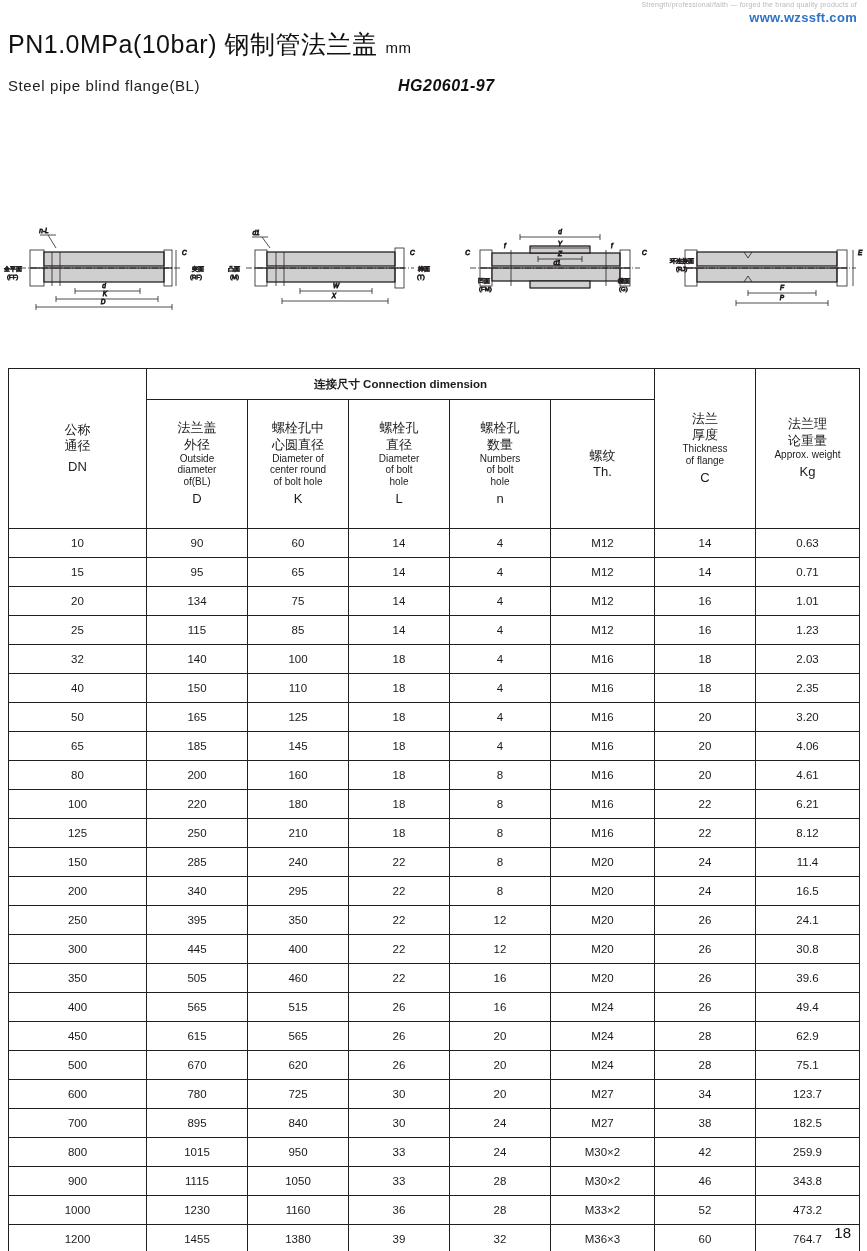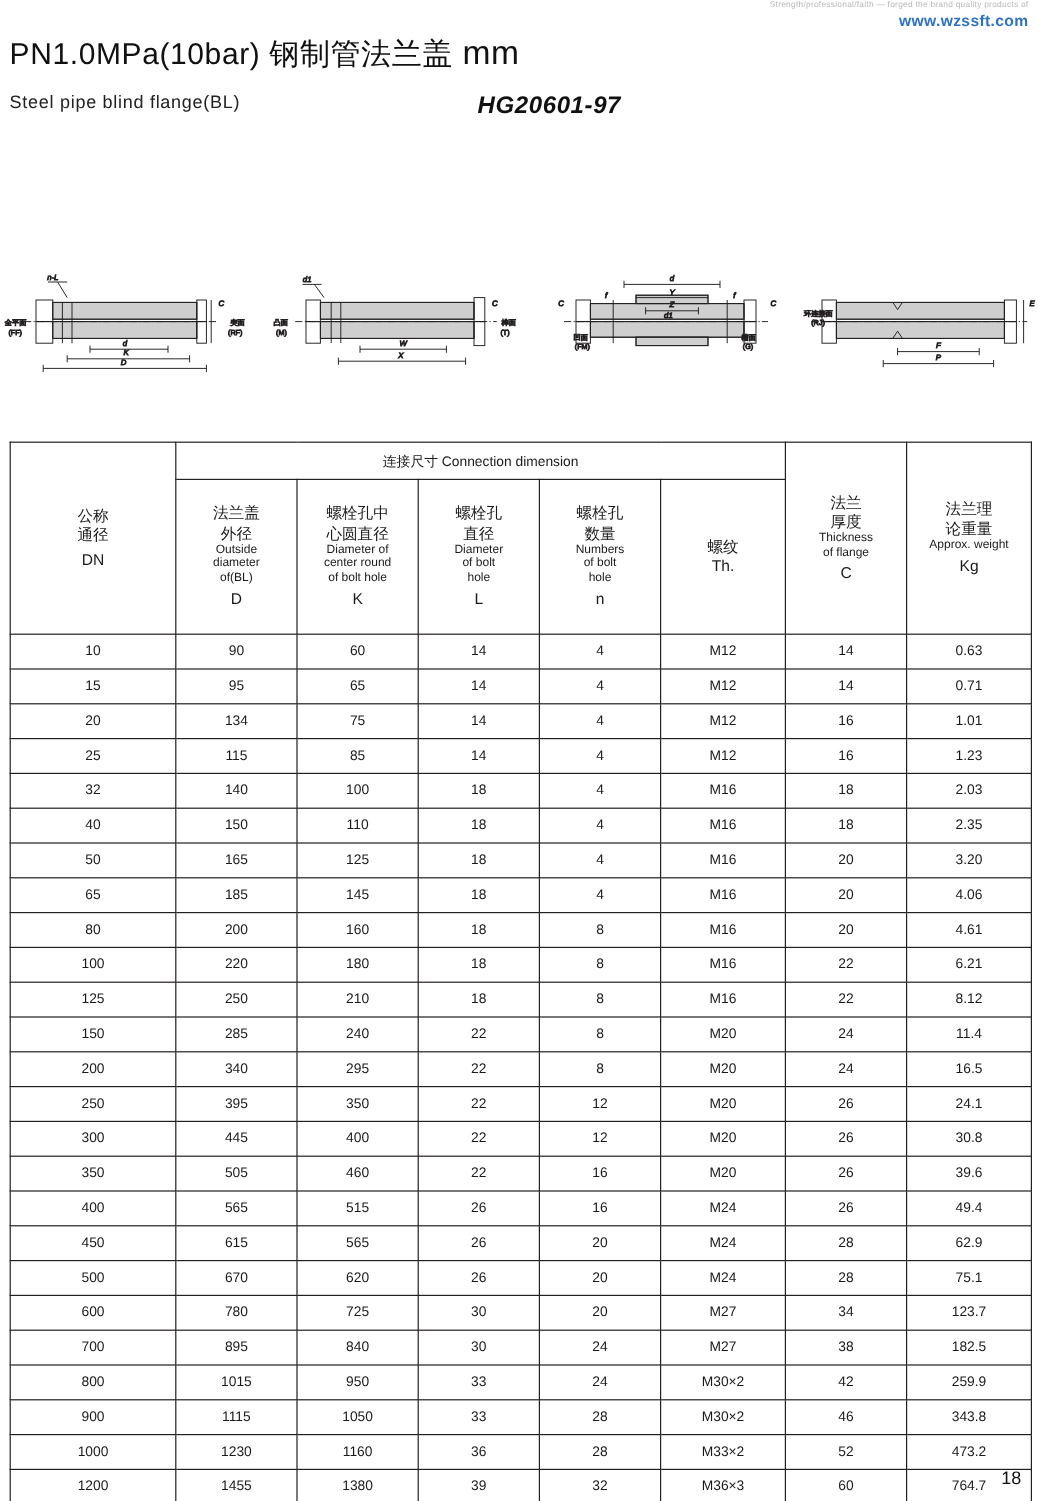--- a/index.html
+++ b/index.html
@@ -54,38 +54,38 @@
     left: 8px;
     right: 8px;
   }
   .title-cn {
     font-size: 25px;
     letter-spacing: .5px;
     color: #111;
     white-space: nowrap;
   }
   .title-cn .mm {
-    font-size: 28px;
+    font-size: 15px;
     padding-left: 8px;
   }
   .subtitle-row {
     position: relative;
     margin-top: 16px;
     height: 22px;
   }
   .title-en {
     font-size: 15px;
     letter-spacing: .6px;
     color: #222;
   }
   .std-code {
     position: absolute;
     left: 390px;
     top: 0px;
-    font-size: 20px;
+    font-size: 16px;
     font-style: italic;
     font-weight: bold;
     letter-spacing: .5px;
     color: #111;
   }
 
   
   .drawings {
     position: absolute;
     top: 215px;
@@ -112,21 +112,21 @@
     text-align: center;
     vertical-align: middle;
     font-size: 11.5px;
     color: #1a1a1a;
     padding: 0;
   }
   table.spec td { height: 28px; }
   .hdr-group {
     font-size: 13px;
     height: 30px;
-    font-weight: normal;
+    font-weight: bold;
   }
   .hdr-cell {
     height: 128px;
     line-height: 1.25;
     font-weight: normal;
     padding: 2px 3px;
   }
   .hdr-cell .cn {
     font-size: 13px;
     display: block;

